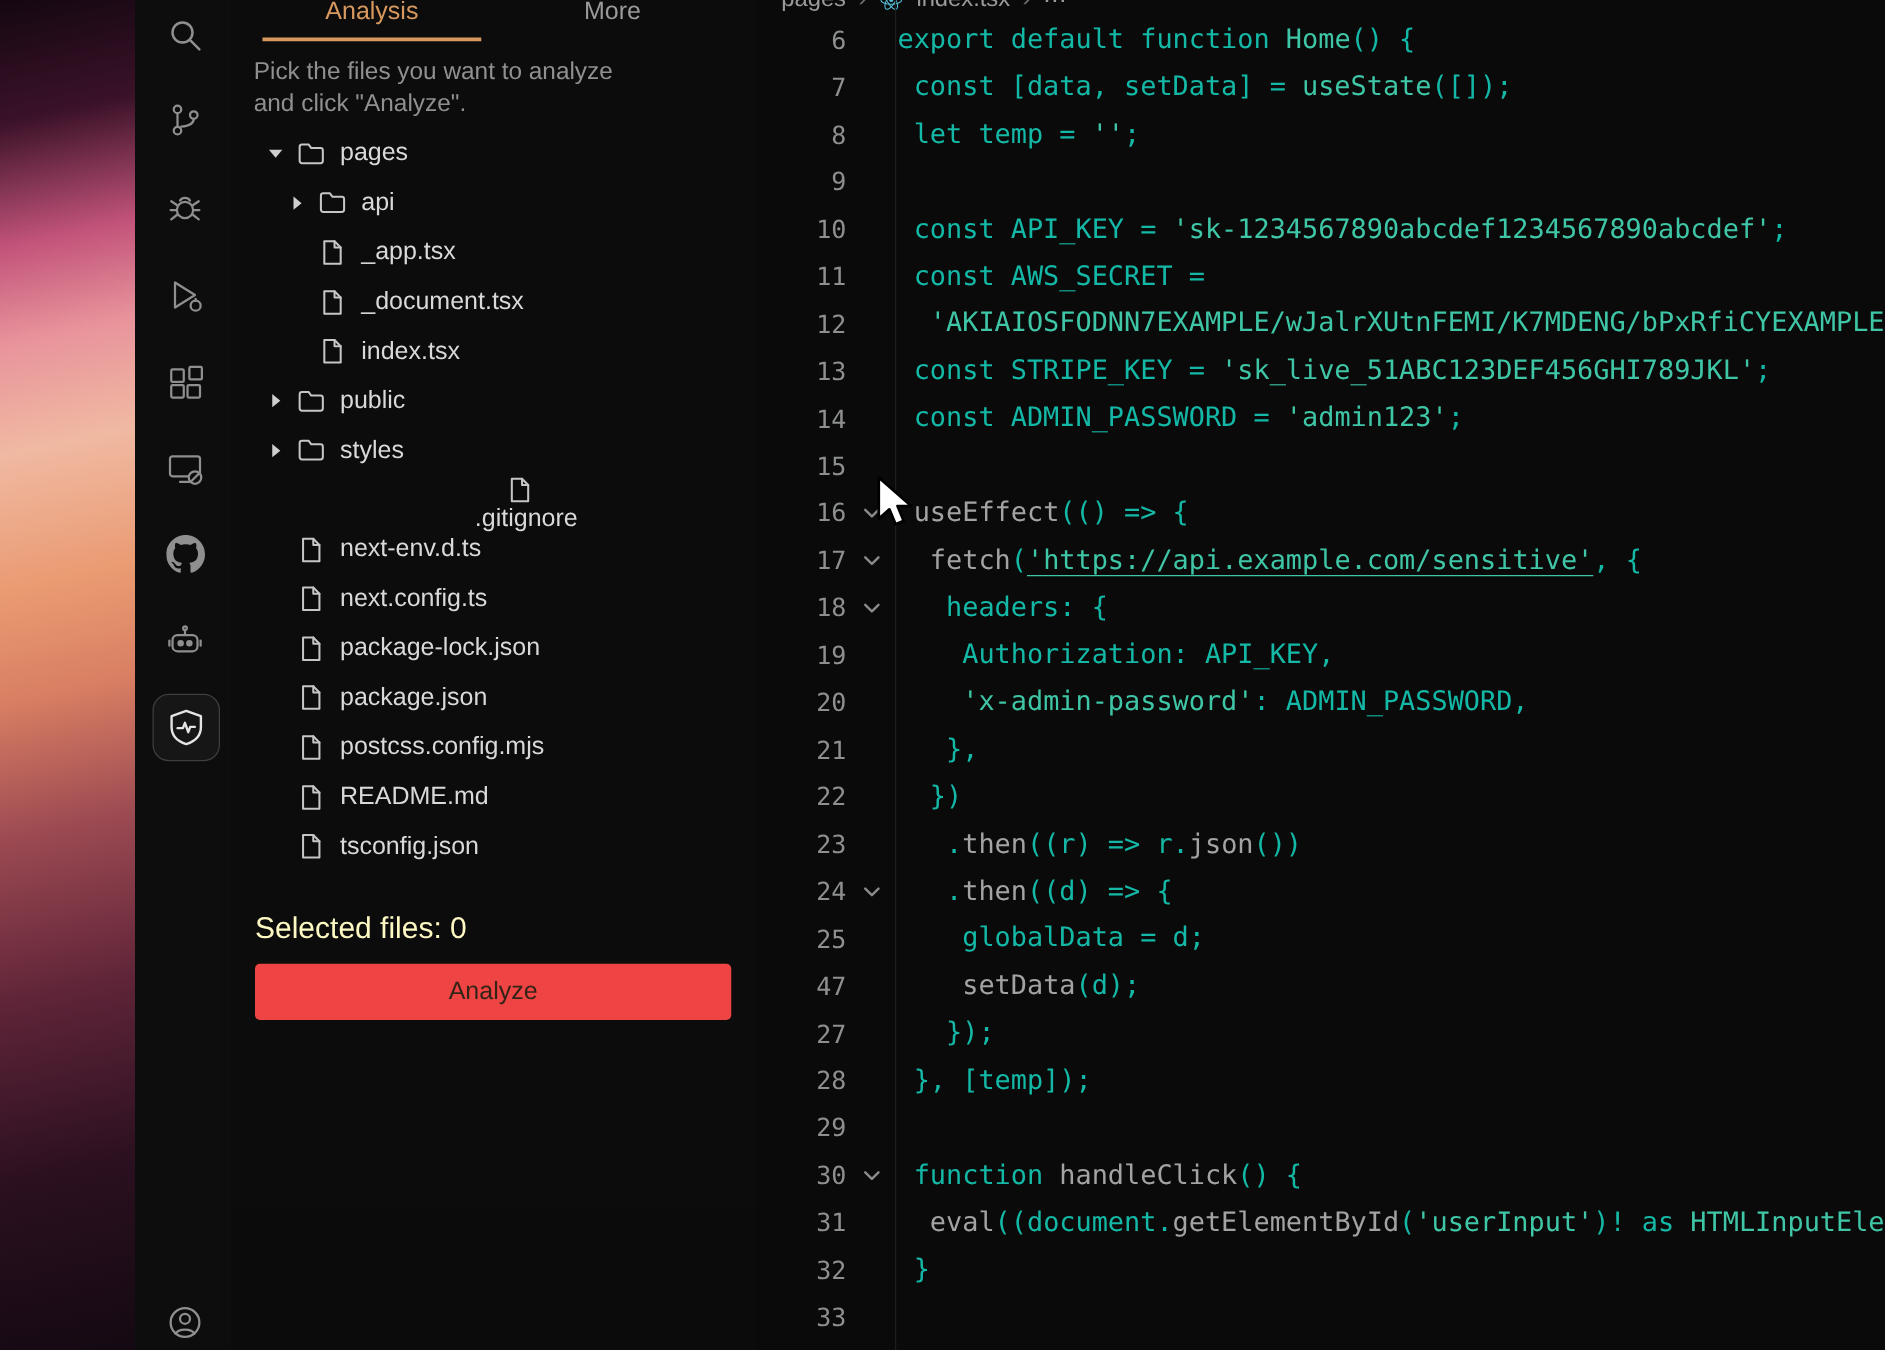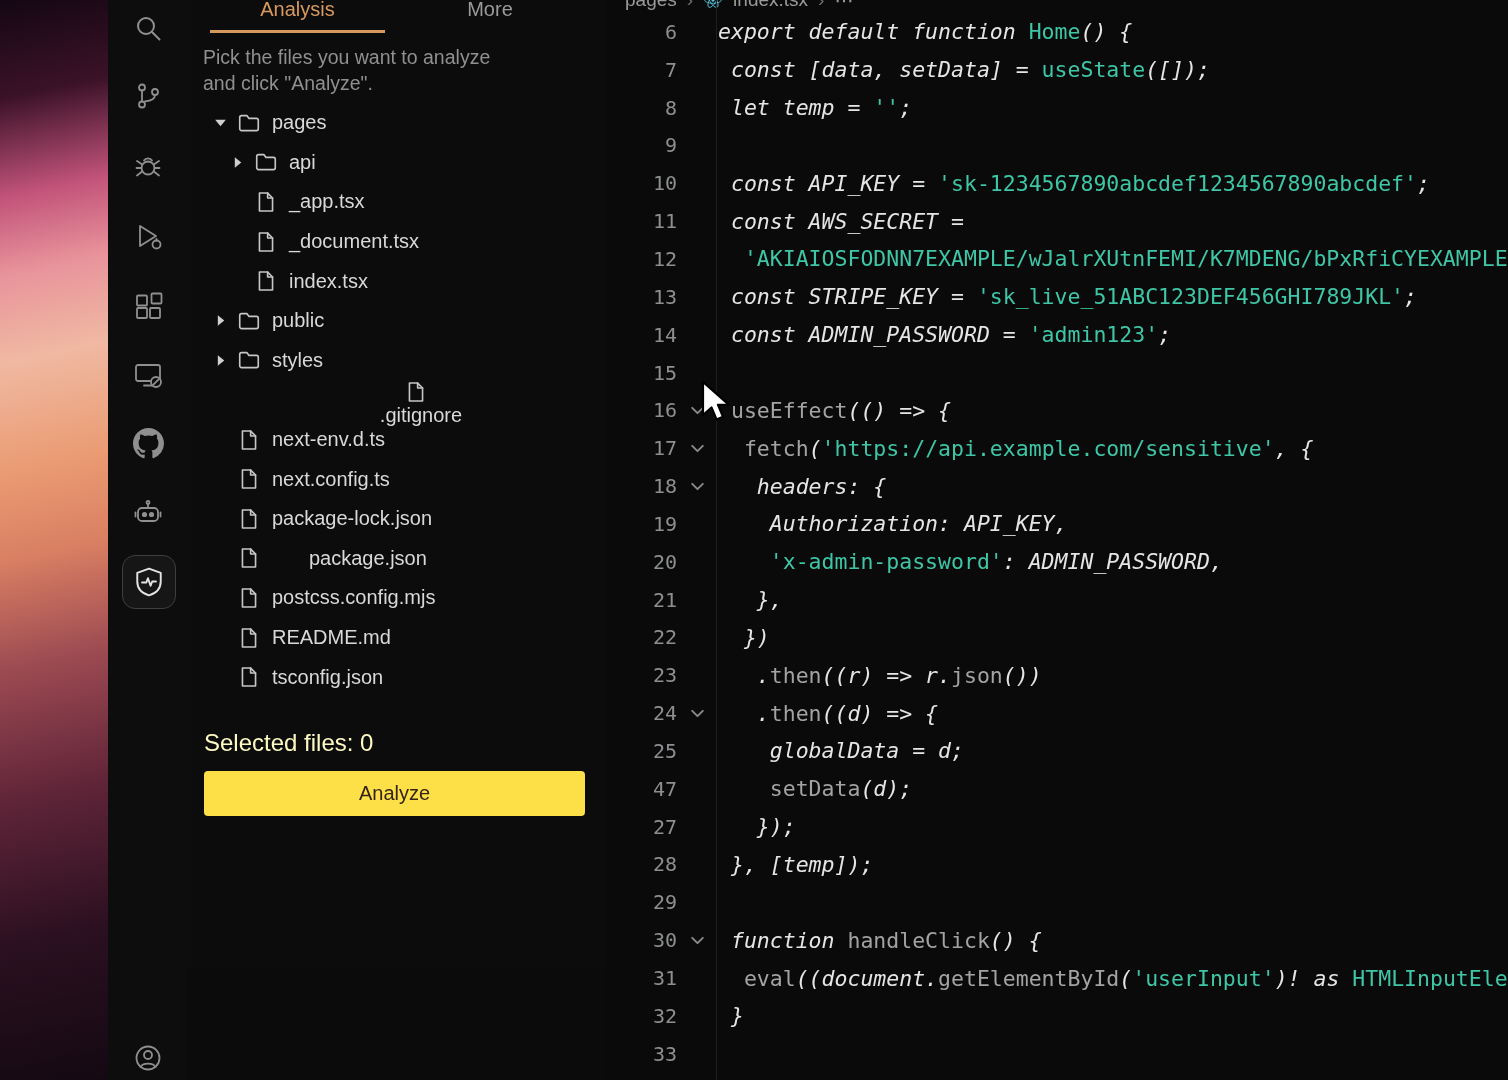--- a/index.html
+++ b/index.html
@@ -24,36 +24,36 @@
   .tab.inactive{color:#9a9a9a;}
   #tab-analysis{left:25px;width:175px;}
   #tab-more{left:245px;width:120px;}
   .desc{position:absolute;top:44px;left:18px;right:26px;color:#909090;
         font-size:19.5px;line-height:26px;white-space:pre-line;}
   .tree{position:absolute;top:103px;left:0;right:0;}
   .tree-row{display:flex;align-items:center;height:39.6px;color:#d9d9d9;font-size:20px;cursor:pointer;}
   .tree-chevron{width:16px;height:16px;margin-right:8px;color:#cfcfcf;flex:0 0 auto;display:flex;align-items:center;}
   .tree-icon{width:24px;height:24px;margin-right:11px;color:#c6c6c6;flex:0 0 auto;display:flex;align-items:center;}
   .selected-label{position:absolute;top:729px;left:19px;color:#fef9c3;font-size:24px;}
-  .analyze-btn{position:absolute;top:771px;left:19px;width:381px;height:45px;background:#fde047;
+  .analyze-btn{position:absolute;top:771px;left:19px;width:381px;height:45px;background:#ef4444;
     color:#332417;font-size:20px;font-family:"Liberation Sans",sans-serif;border:none;border-radius:4px;cursor:pointer;}
 
   
   .editor{position:absolute;left:605px;top:0;right:0;height:1080px;background:#0a0a0a;overflow:hidden;}
   .breadcrumb{position:absolute;top:-15px;left:20px;height:30px;display:flex;align-items:center;
     gap:10px;color:#9a9a9a;font-size:19px;white-space:nowrap;}
   .bc-sep{color:#707070;}
   .indent-guide{position:absolute;left:111px;top:0;bottom:0;width:1px;background:#1e1e1e;}
   .code{position:absolute;top:13px;left:0;right:0;}
   .code-row{display:flex;align-items:center;height:37.85px;
     font-family:"DejaVu Sans Mono",monospace;font-size:21.5px;white-space:pre;}
   .gut{width:72px;flex:0 0 auto;text-align:right;color:#8d8f91;font-size:20px;}
   .fold{width:41px;flex:0 0 auto;display:flex;align-items:center;justify-content:center;color:#8a8a8a;}
   .ctext{flex:1 1 auto;overflow:hidden;}
-  .c-w{color:#e5e5e5;font-style:italic;}
+  .c-w{color:#14b8a6;}
   .c-t{color:#3fc6a6;text-align:center;}
   .c-o{color:#a3a3a3;}
   .c-u{color:#3fc6a6;text-decoration:underline;text-underline-offset:5px;}
 
   .cursor{position:absolute;left:701px;top:381px;pointer-events:none;}
 </style>
 </head>
 <body>
 
 <div class="screen">
@@ -255,21 +255,21 @@
         </div>
         <div class="tree-row" style="padding-left: 52px;">
           <span class="tree-icon">
             <svg width="24" height="24" viewBox="0 0 22 22" fill="none" stroke="currentColor" stroke-linecap="round" stroke-linejoin="round" stroke-width="1.5">
               <path d="M5 2.8 h7.5 l4.5 4.5 v11.9 H5 Z"></path>
               <path d="M12.5 2.8 V7.3 H17"></path>
             </svg>
           </span>
           <span>package-lock.json</span>
         </div>
-        <div class="tree-row" style="padding-left: 52px; gap: 37px;">
+        <div class="tree-row" style="padding-left: 52px;">
           <span class="tree-icon">
             <svg width="24" height="24" viewBox="0 0 22 22" fill="none" stroke="currentColor" stroke-linecap="round" stroke-linejoin="round" stroke-width="1.5">
               <path d="M5 2.8 h7.5 l4.5 4.5 v11.9 H5 Z"></path>
               <path d="M12.5 2.8 V7.3 H17"></path>
             </svg>
           </span>
           <span>package.json</span>
         </div>
         <div class="tree-row" style="padding-left: 52px;">
           <span class="tree-icon">

